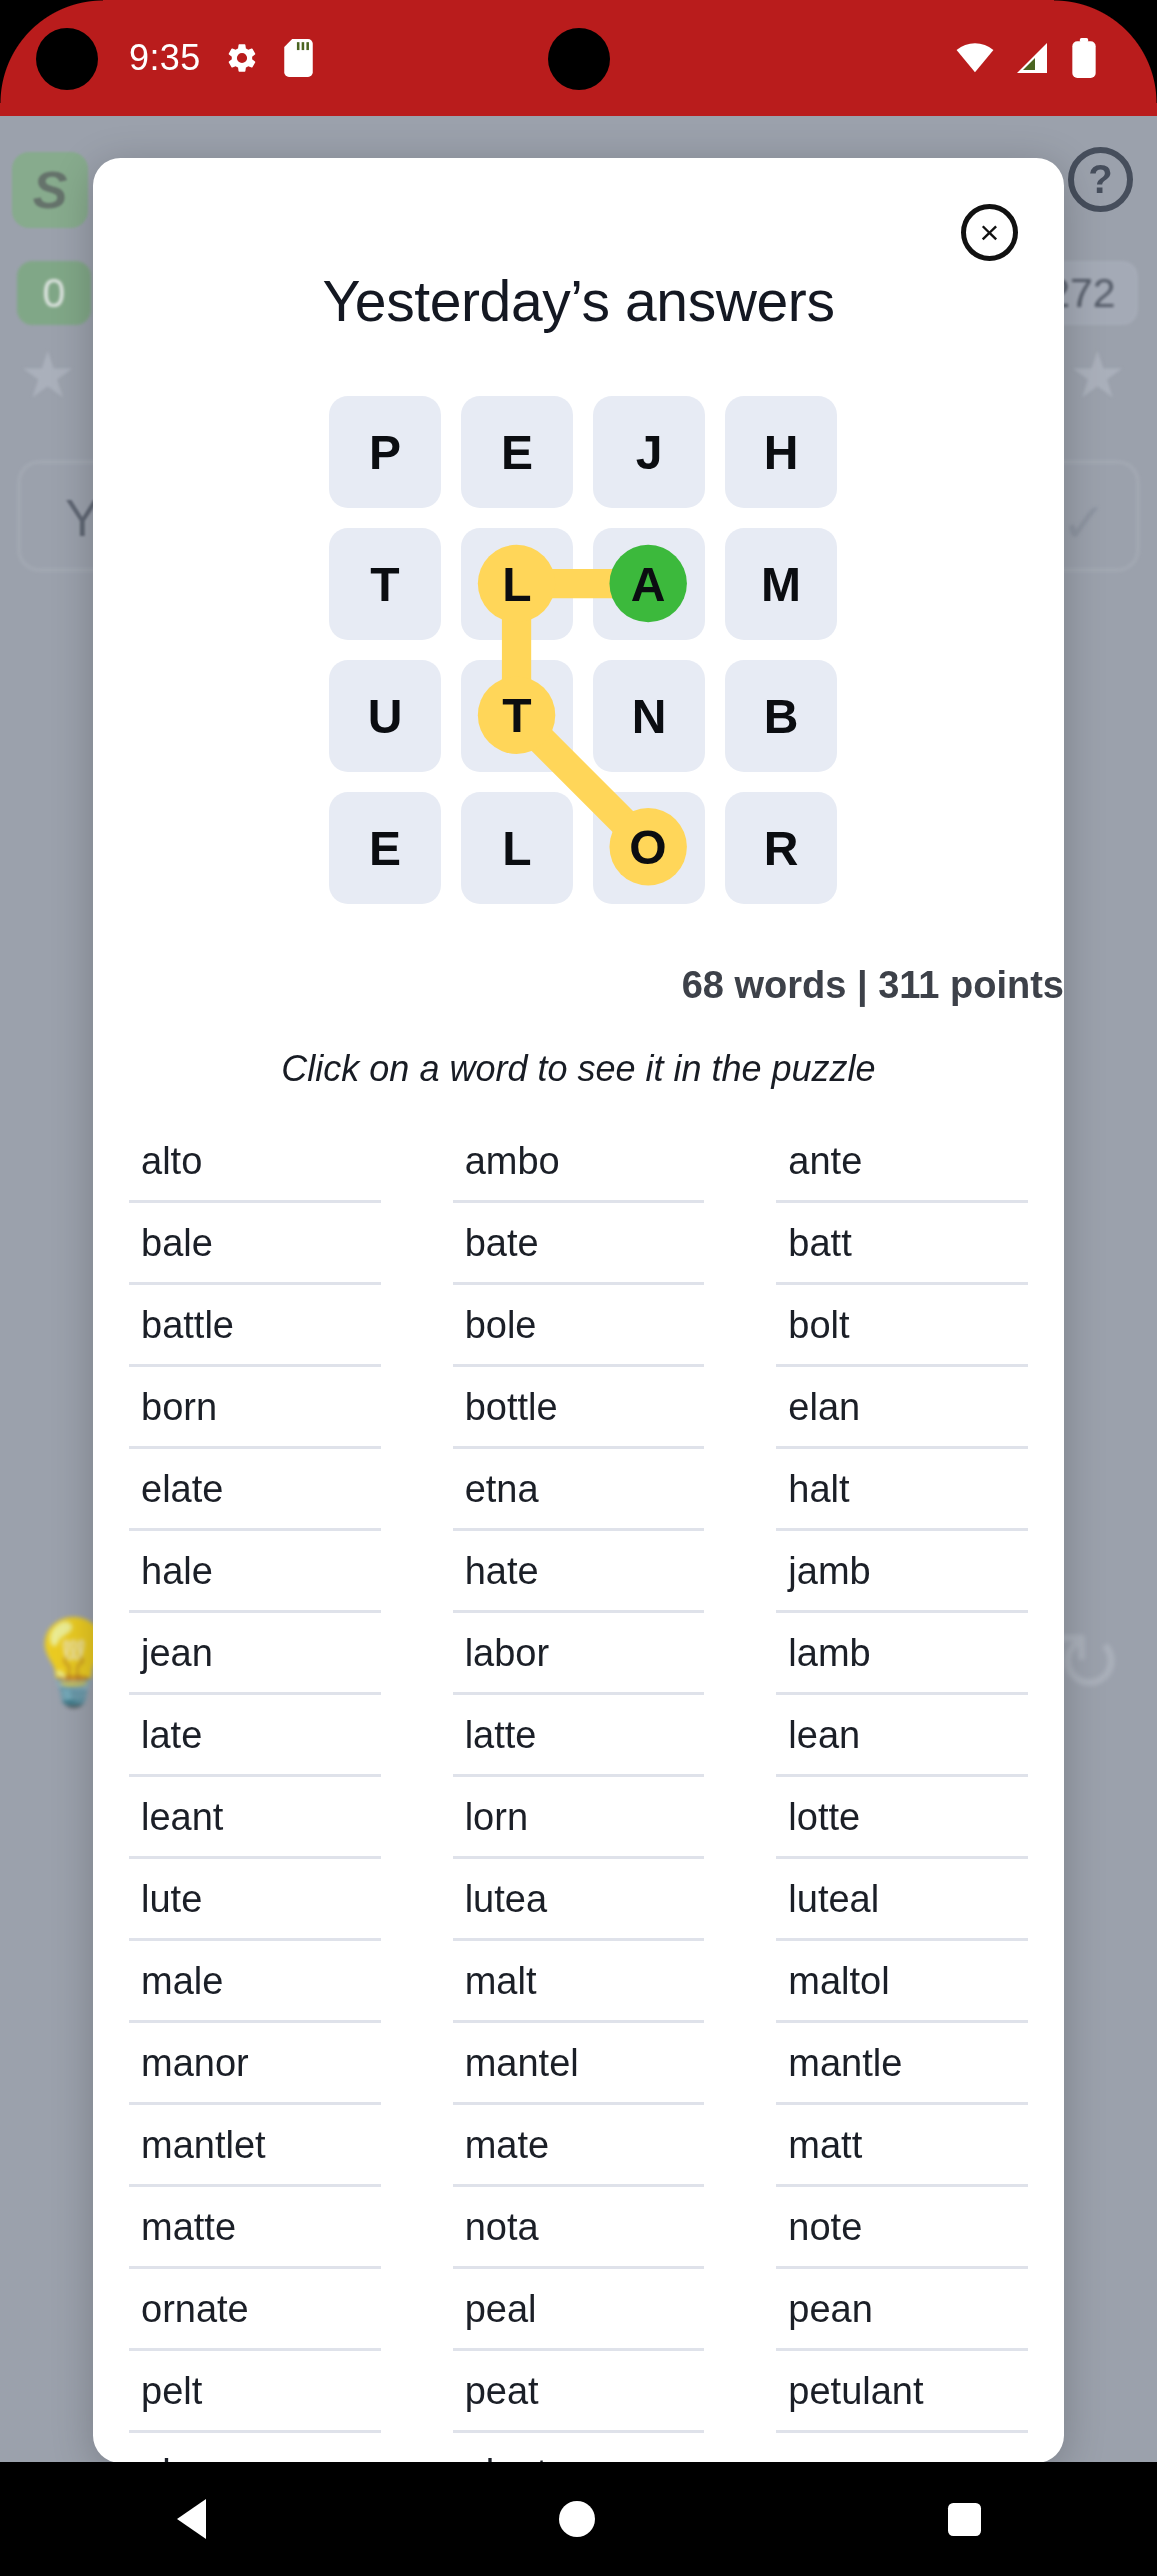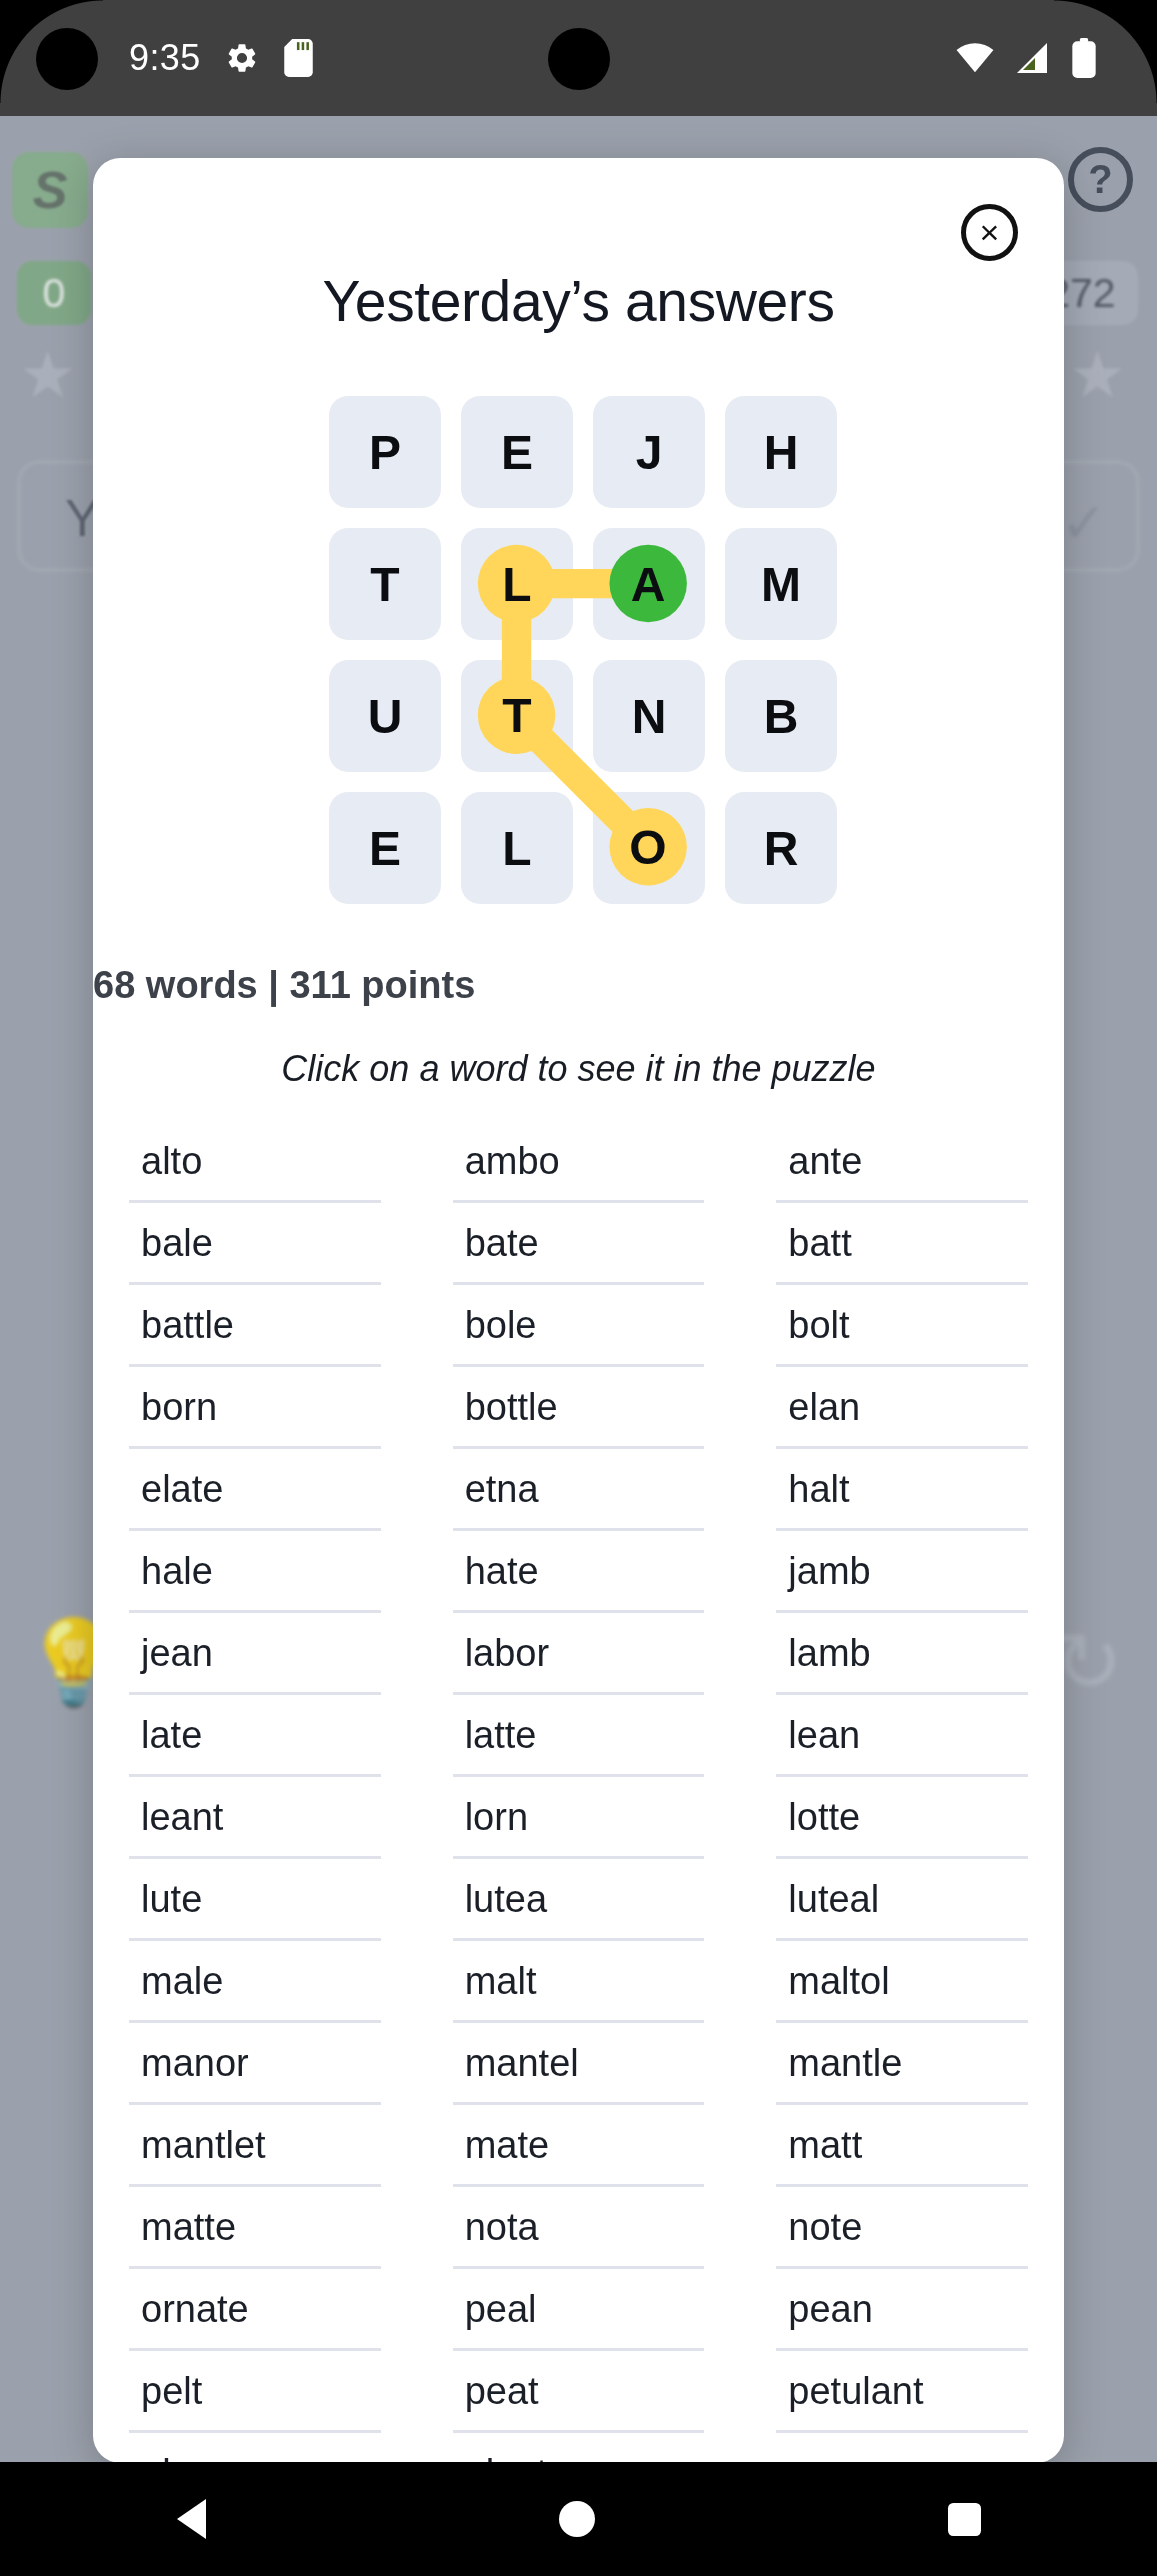--- a/index.html
+++ b/index.html
@@ -18,21 +18,21 @@
     background: #9ba1ac;
     overflow: hidden;
   }
 
   
   .statusbar {
     position: absolute;
     top: 0; left: 0;
     width: 1157px;
     height: 116px;
-    background: #404040;
+    background: #b91c1c;
     display: flex;
     align-items: center;
     z-index: 60;
   }
   .sb-left {
     display: flex;
     align-items: center;
     gap: 24px;
     margin-left: 129px;
   }
@@ -233,21 +233,21 @@
   .pl {
     position: absolute;
     width: 112px; height: 112px;
     display: flex; align-items: center; justify-content: center;
     font-size: 48px; font-weight: bold; color: #0b0d11;
   }
 
   
   .stats {
     margin-top: 60px;
-    text-align: left;
+    text-align: right;
     font-size: 38px;
     font-weight: bold;
     color: #3d4149;
   }
   .hint {
     margin-top: 41px;
     text-align: center;
     font-size: 36px;
     font-style: italic;
     color: #181c24;

